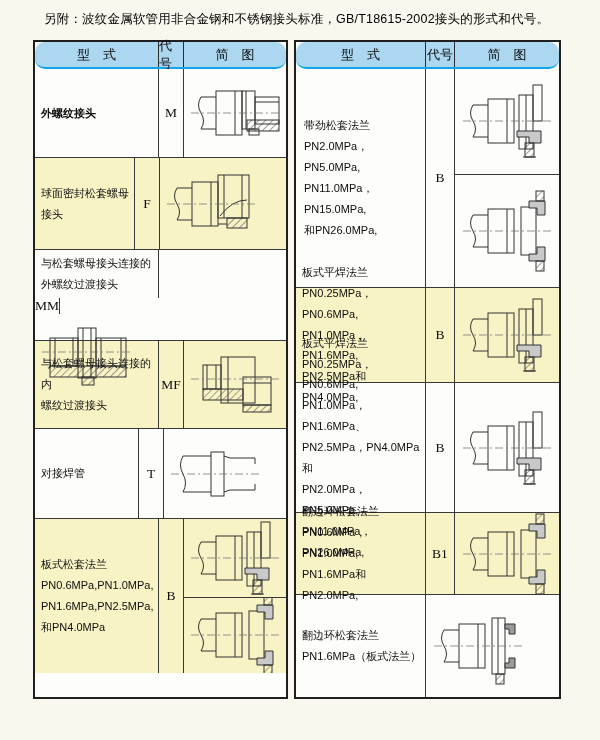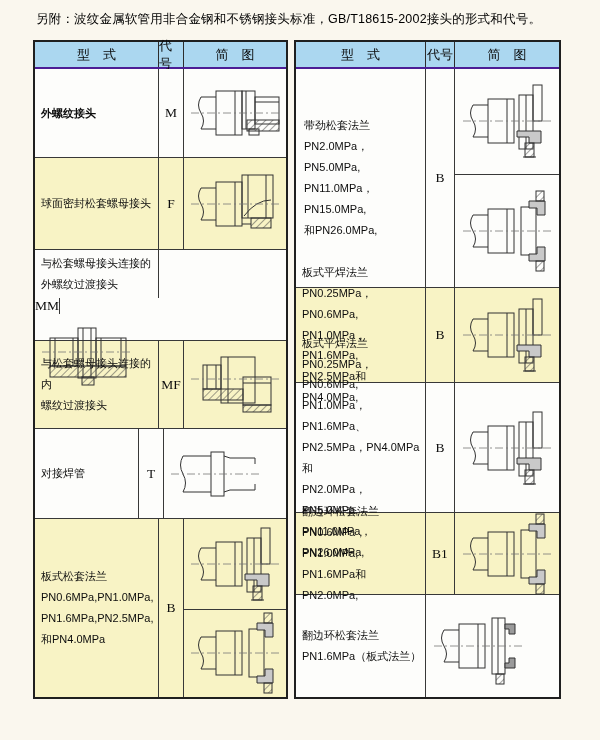--- a/index.html
+++ b/index.html
@@ -3,33 +3,33 @@
 <meta charset="utf-8">
 <style>
   html,body{margin:0;padding:0;}
   body{
     width:600px;height:740px;position:relative;
     background:var(--page-bg,#faf7ee);
     font-family:"Liberation Sans","DejaVu Sans",sans-serif;
     color:#111;overflow:hidden;
   }
   .title{
-    position:absolute;left:36px;top:11px;width:540px;
+    position:absolute;left:44px;top:11px;width:540px;
     font-size:12.5px;letter-spacing:.2px;color:#000;
   }
   .table-wrap{position:absolute;left:33px;top:40px;display:flex;}
   .half{
     border:2px solid #1f1f1f;background:#fdfdfb;box-sizing:border-box;
     display:flex;flex-direction:column;
   }
   #left-half{width:255px;}
   #right-half{width:267px;margin-left:6px;}
   .hrow{
     display:flex;height:27px;flex:0 0 27px;background:var(--blue,#abd7f0);
-    border-bottom:2px solid #4c1d95;box-sizing:border-box;
+    border-bottom:2px solid #0ea5e9;box-sizing:border-box;border-radius:10px;
   }
   .hcell{
     display:flex;align-items:center;justify-content:center;
     font-size:13px;color:#0a0a0a;box-sizing:border-box;
     border-right:1px solid #2c2c2c;
   }
   .hcell:last-child{border-right:none;}
   .row{display:flex;background:#fdfdfb;box-sizing:border-box;}
   .row.hl{background:var(--yellow,#f8f3c5);}
   .row + .row{border-top:1px solid #383838;}
@@ -83,21 +83,21 @@
                 <rect x="68" y="26" width="24" height="27" stroke="#333" stroke-width="1" fill="none"></rect>
                 <line x1="68" y1="31" x2="92" y2="31" stroke="#333" stroke-width="1" fill="none"></line>
                 <rect x="60" y="49" width="32" height="11" fill="url(#hatch1)" stroke="#333"></rect>
                 <rect x="62" y="58" width="10" height="6" stroke="#333" stroke-width="1" fill="none"></rect>
                 <line x1="4" y1="42" x2="93" y2="42" stroke="#777" stroke-width="0.8" stroke-dasharray="8,3,2,3"></line>
               </svg>
             </div>
           </div>
         </div>
         <div class="row hl" style="height: 92px;">
-          <div class="cell type" style="width: 124px;">球面密封松套螺母接头</div>
+          <div class="cell type" style="width: 100px;">球面密封松套螺母接头</div>
           <div class="cell code" style="width: 25px;">F</div>
           <div class="cell diag" style="width: 102px;">
             <div class="dsub" style="flex: 1 1 0%;">
               <svg width="96" height="84" viewBox="0 0 96 84">
                 <defs>
                   <pattern id="hatch2" width="5" height="5" patternUnits="userSpaceOnUse" patternTransform="rotate(45)">
                     <line x1="0" y1="0" x2="0" y2="5" stroke="#444" stroke-width="1"></line>
                   </pattern>
                 </defs>
                 <path d="M14,26 q-5,8 0,16 q5,8 0,16" stroke="#333" stroke-width="1" fill="none"></path>
@@ -186,21 +186,21 @@
                 <line x1="16" y1="60" x2="44" y2="60" stroke="#333" stroke-width="1" fill="none"></line>
                 <rect x="44" y="20" width="13" height="44" stroke="#333" stroke-width="1" fill="none"></rect>
                 <path d="M57,24 l6,2 h25 M57,60 l6,-2 h25" stroke="#333" stroke-width="1" fill="none"></path>
                 <line x1="88" y1="26" x2="88" y2="32" stroke="#333" stroke-width="1" fill="none"></line>
                 <line x1="88" y1="52" x2="88" y2="58" stroke="#333" stroke-width="1" fill="none"></line>
                 <line x1="4" y1="42" x2="93" y2="42" stroke="#777" stroke-width="0.8" stroke-dasharray="8,3,2,3"></line>
               </svg>
             </div>
           </div>
         </div>
-        <div class="row hl" style="height: 179px;">
+        <div class="row hl" style="height: 155px;">
           <div class="cell type" style="width: 124px;">板式松套法兰
 PN0.6MPa,PN1.0MPa,
 PN1.6MPa,PN2.5MPa,
 和PN4.0MPa</div>
           <div class="cell code" style="width: 25px;">B</div>
           <div class="cell diag" style="width: 102px;">
             <div class="dsub" style="height: 91px;">
               <svg width="96" height="84" viewBox="0 0 96 84">
                 <defs>
                   <pattern id="hatch6" width="5" height="5" patternUnits="userSpaceOnUse" patternTransform="rotate(45)">

